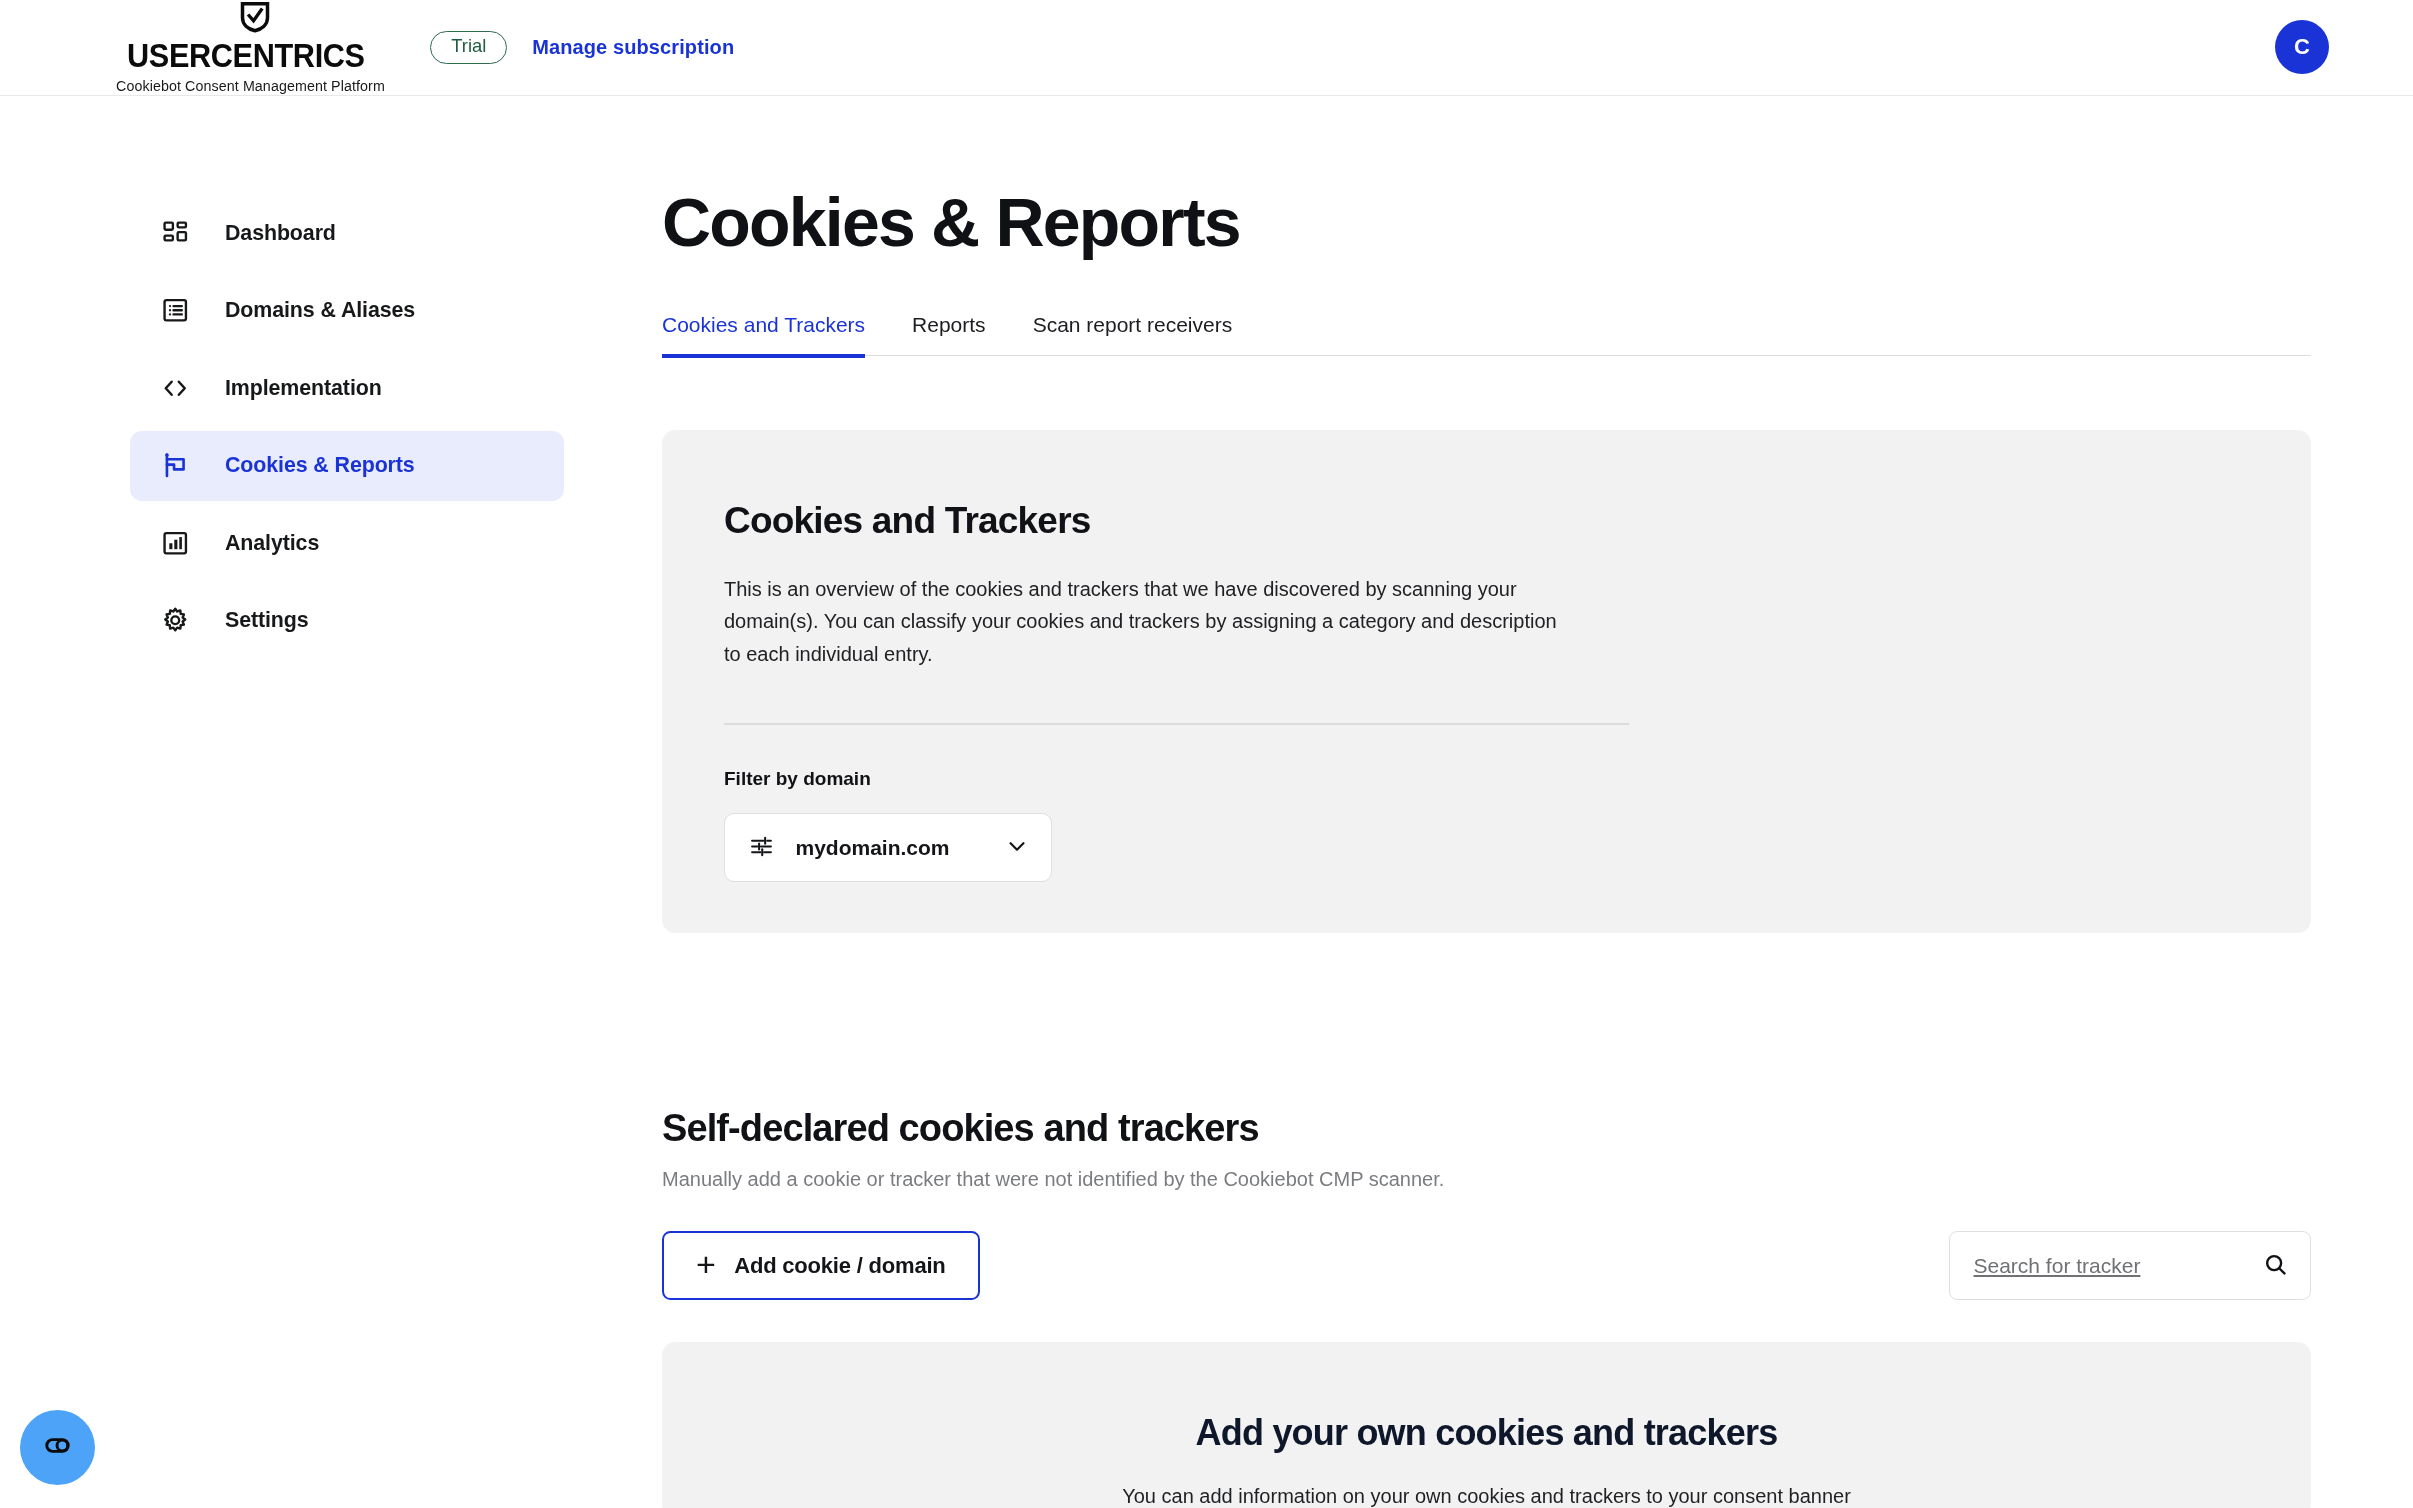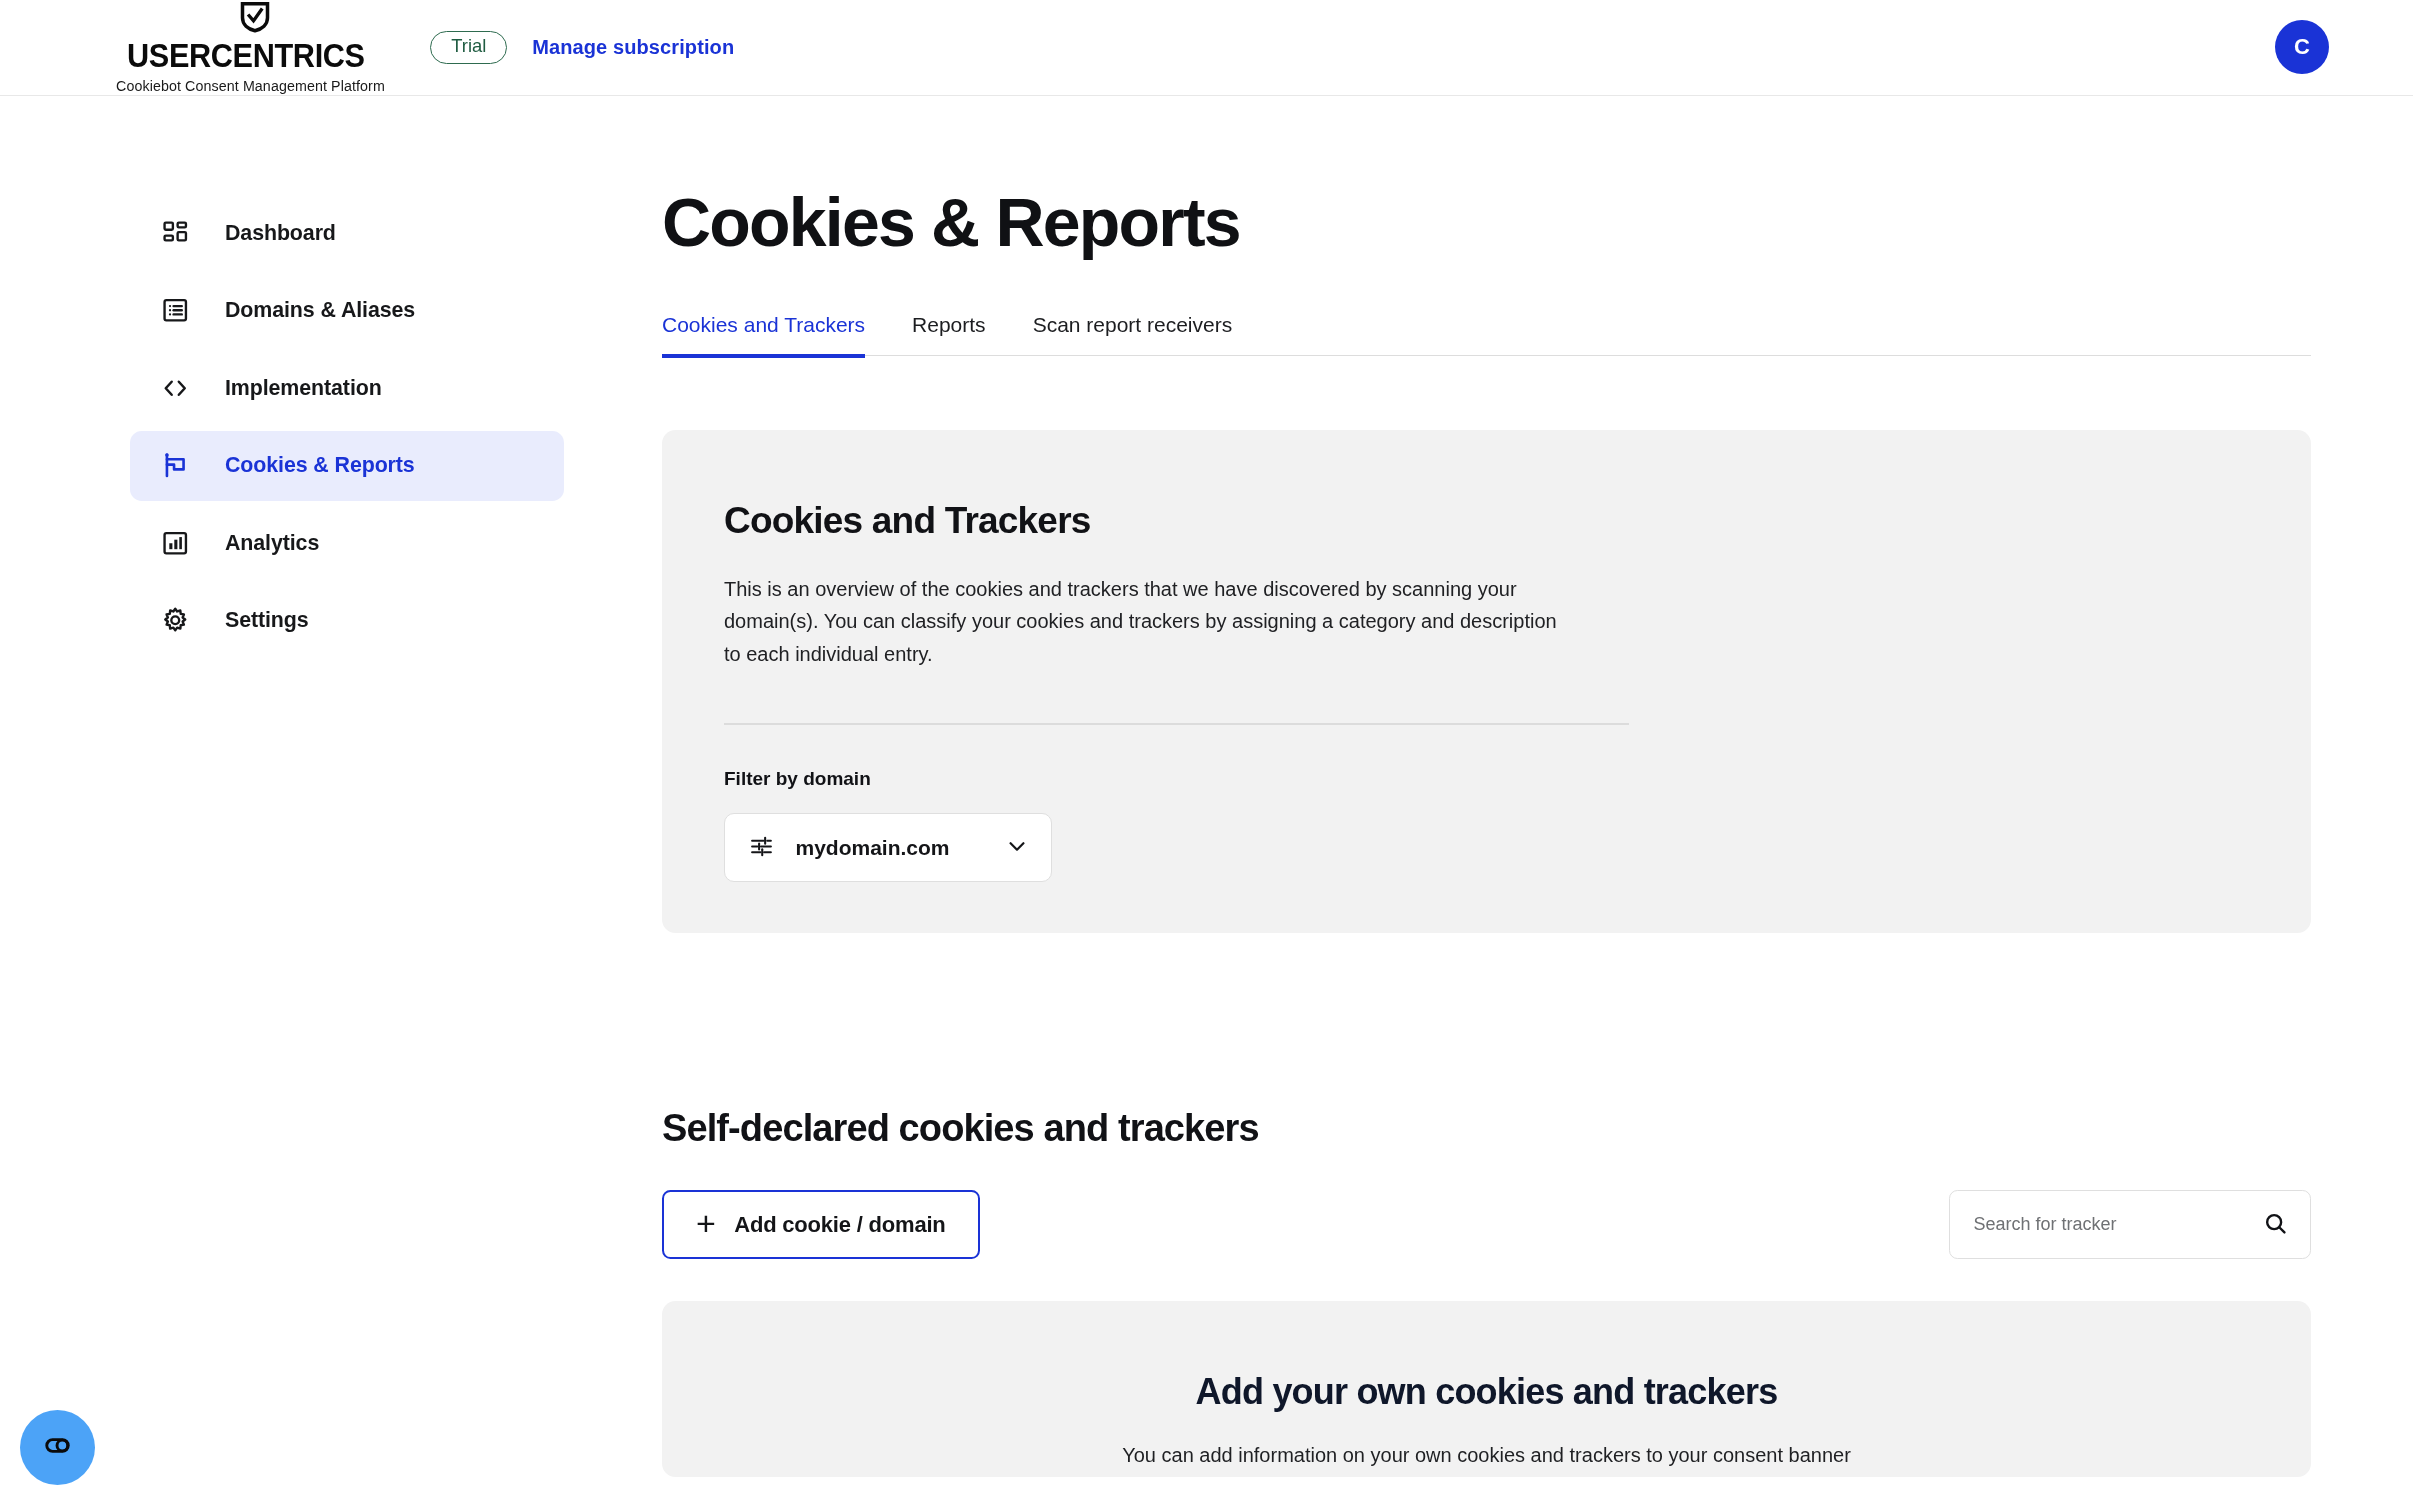--- a/index.html
+++ b/index.html
@@ -269,22 +269,23 @@
     border: 1.7px solid #dfdfdf;
     border-radius: 8.4px;
     background: #fff;
     display: flex;
     align-items: center;
     padding: 0 22px 0 23.5px;
     cursor: text;
   }
   .search-box .sph {
     flex: 1 1 auto;
-    font-size: 18px;
+    font-size: 21px;
     color: #6f7174;
+    text-decoration: underline;
   }
 
   .empty-card {
     margin-top: 42px;
     width: 1649px;
     background: #f2f2f2;
     border-radius: 13.4px;
     padding-top: 70px;
     text-align: center;
     height: 176px;
@@ -456,20 +457,21 @@
         <span>
           <svg width="22" height="22" viewBox="0 0 24 24" fill="none" stroke="#141518" stroke-width="2.4" stroke-linecap="round" stroke-linejoin="round">
             <polyline points="5,9 12,16 19,9"></polyline>
           </svg>
         </span>
       </div>
     </section>
 
     <section class="section2">
       <h2 class="section2-title">Self-declared cookies and trackers</h2>
+      <div class="section2-sub">Manually add a cookie or tracker that were not identified by the Cookiebot CMP scanner.</div>
 
       <div class="action-row">
         <button class="add-btn">
           <span class="plus">+</span>
           <span class="add-label">Add cookie / domain</span>
         </button>
 
         <div class="search-box">
           <span class="sph">Search for tracker</span>
           <span>

